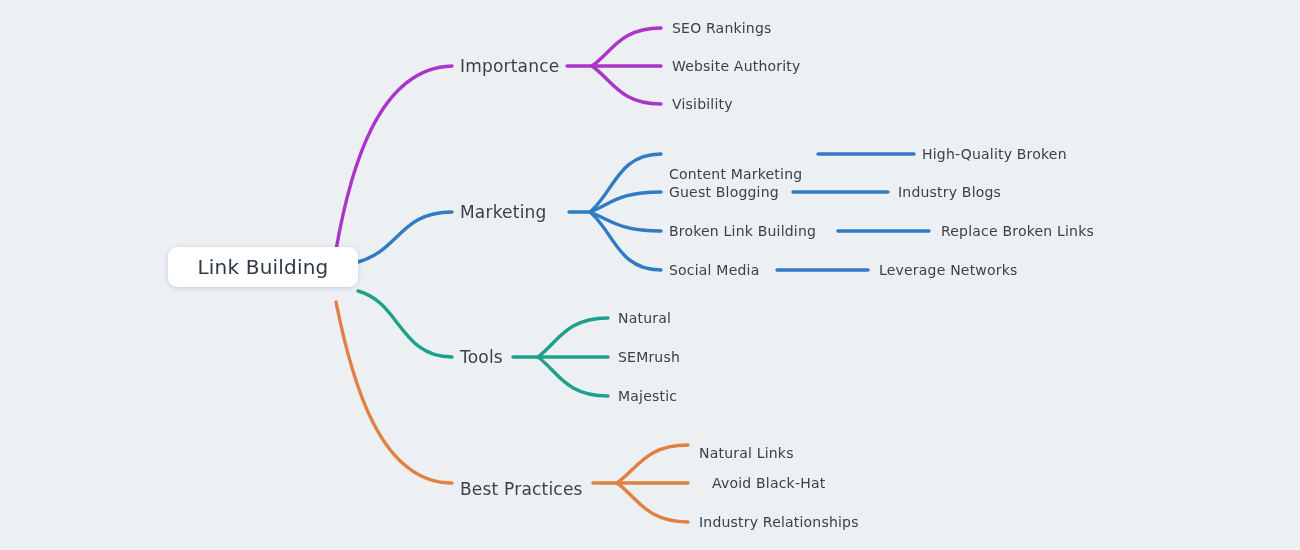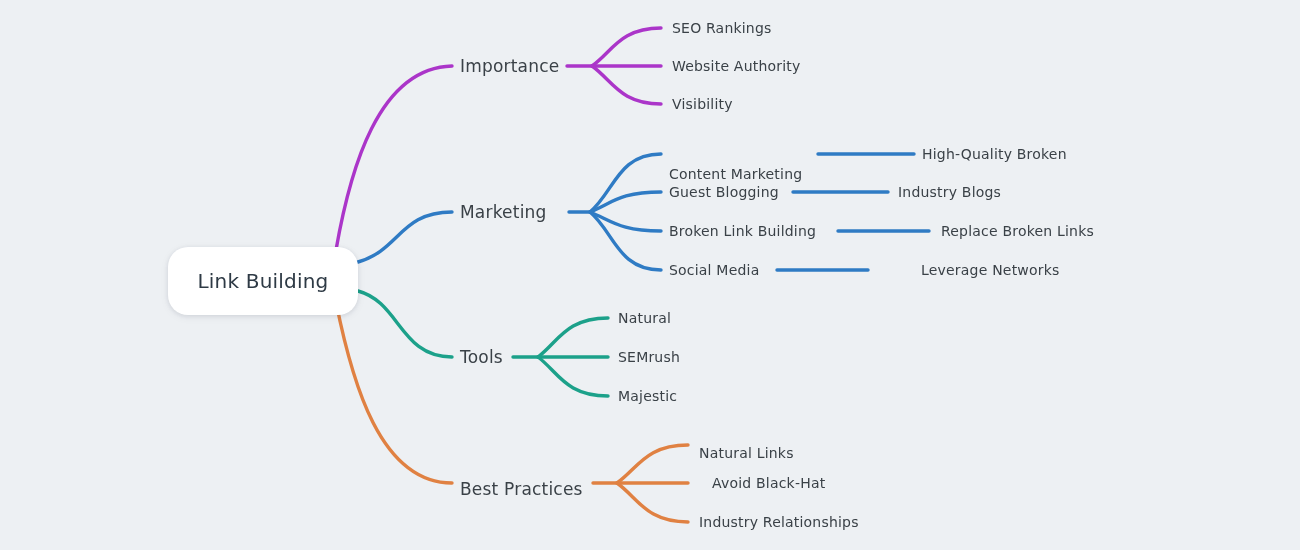--- a/index.html
+++ b/index.html
@@ -28,23 +28,23 @@
     white-space: nowrap;
     color: #3a4147;
     letter-spacing: 0.2px;
     cursor: default;
   }
   .label-l1 { font-size: 17px; font-weight: 500; }
   .label-l2 { font-size: 14px; font-weight: 500; }
   .root-node {
     position: absolute;
     left: 168px; top: 247px;
-    width: 190px; height: 68px;
+    width: 190px; height: 40px;
     background: #ffffff;
-    border-radius: 20px;
+    border-radius: 9px;
     box-shadow: 0 1px 4px rgba(30,40,60,0.10), 0 2px 10px rgba(30,40,60,0.06);
     display: flex;
     align-items: center;
     justify-content: center;
   }
   .root-node .root-label {
     font-size: 20px;
     font-weight: 500;
     color: #2e3a45;
     letter-spacing: 0.2px;
@@ -102,21 +102,21 @@
   <div class="label label-l2" style="left:672px; top:66px;">Website Authority</div>
   <div class="label label-l2" style="left:672px; top:104px;">Visibility</div>
 
   <div class="label label-l2" style="left:669px; top:154px;margin-top:20px;">Content Marketing</div>
   <div class="label label-l2" style="left:922px; top:154px;">High-Quality Broken</div>
   <div class="label label-l2" style="left:669px; top:192px;">Guest Blogging</div>
   <div class="label label-l2" style="left:898px; top:192px;">Industry Blogs</div>
   <div class="label label-l2" style="left:669px; top:231px;">Broken Link Building</div>
   <div class="label label-l2" style="left:941px; top:231px;">Replace Broken Links</div>
   <div class="label label-l2" style="left:669px; top:270px;text-align:center;">Social Media</div>
-  <div class="label label-l2" style="left:921px; top:270px;">Leverage Networks</div>
+  <div class="label label-l2" style="left:879px; top:270px;">Leverage Networks</div>
 
   <div class="label label-l2" style="left:618px; top:318px;">Natural</div>
   <div class="label label-l2" style="left:618px; top:357px;">SEMrush</div>
   <div class="label label-l2" style="left:618px; top:396px;">Majestic</div>
 
   <div class="label label-l2" style="left:699px; top:445px;margin-top:8px;">Natural Links</div>
   <div class="label label-l2" style="left:699px; top:483px;margin-left:13px;">Avoid Black-Hat</div>
   <div class="label label-l2" style="left:699px; top:522px;">Industry Relationships</div>
 
 </div>

